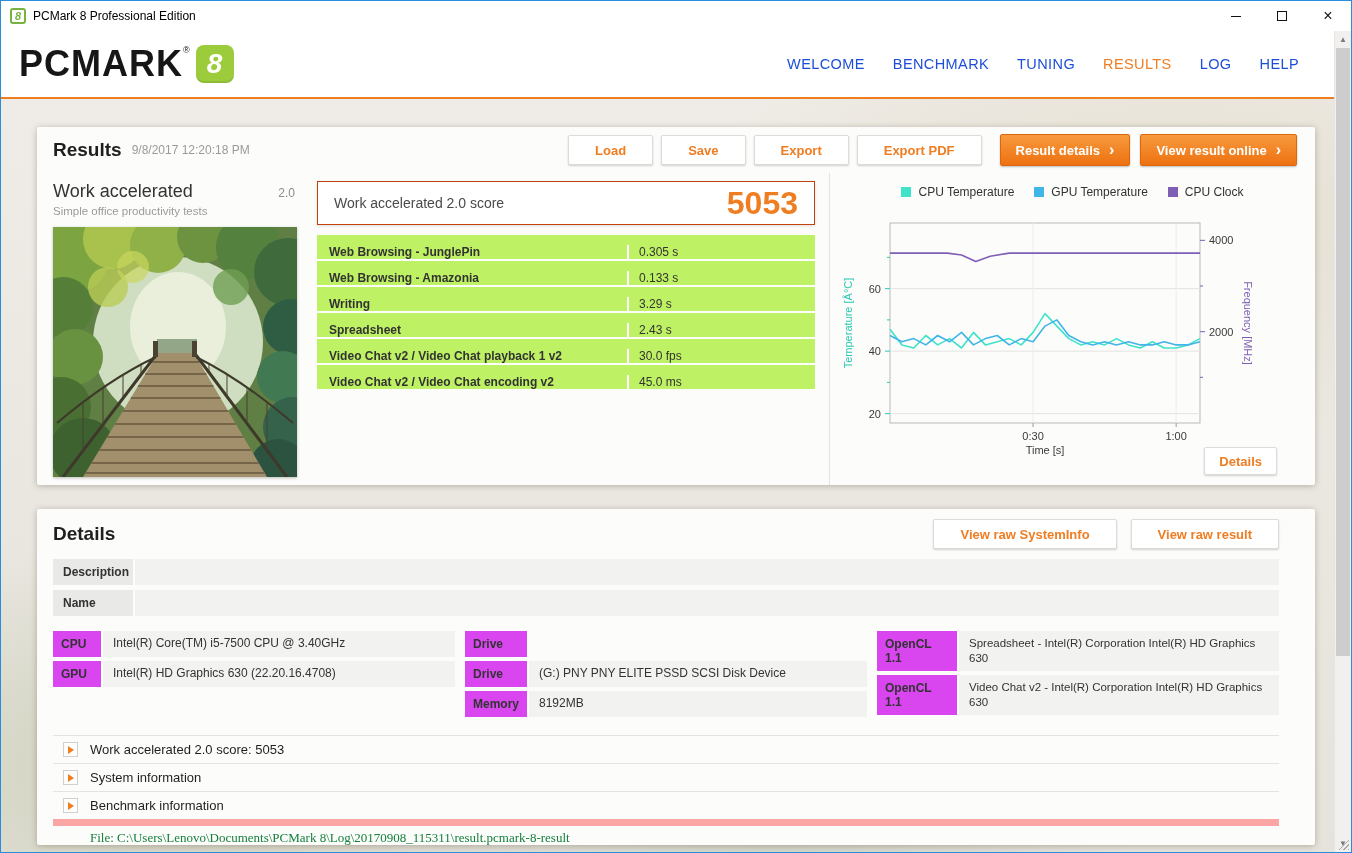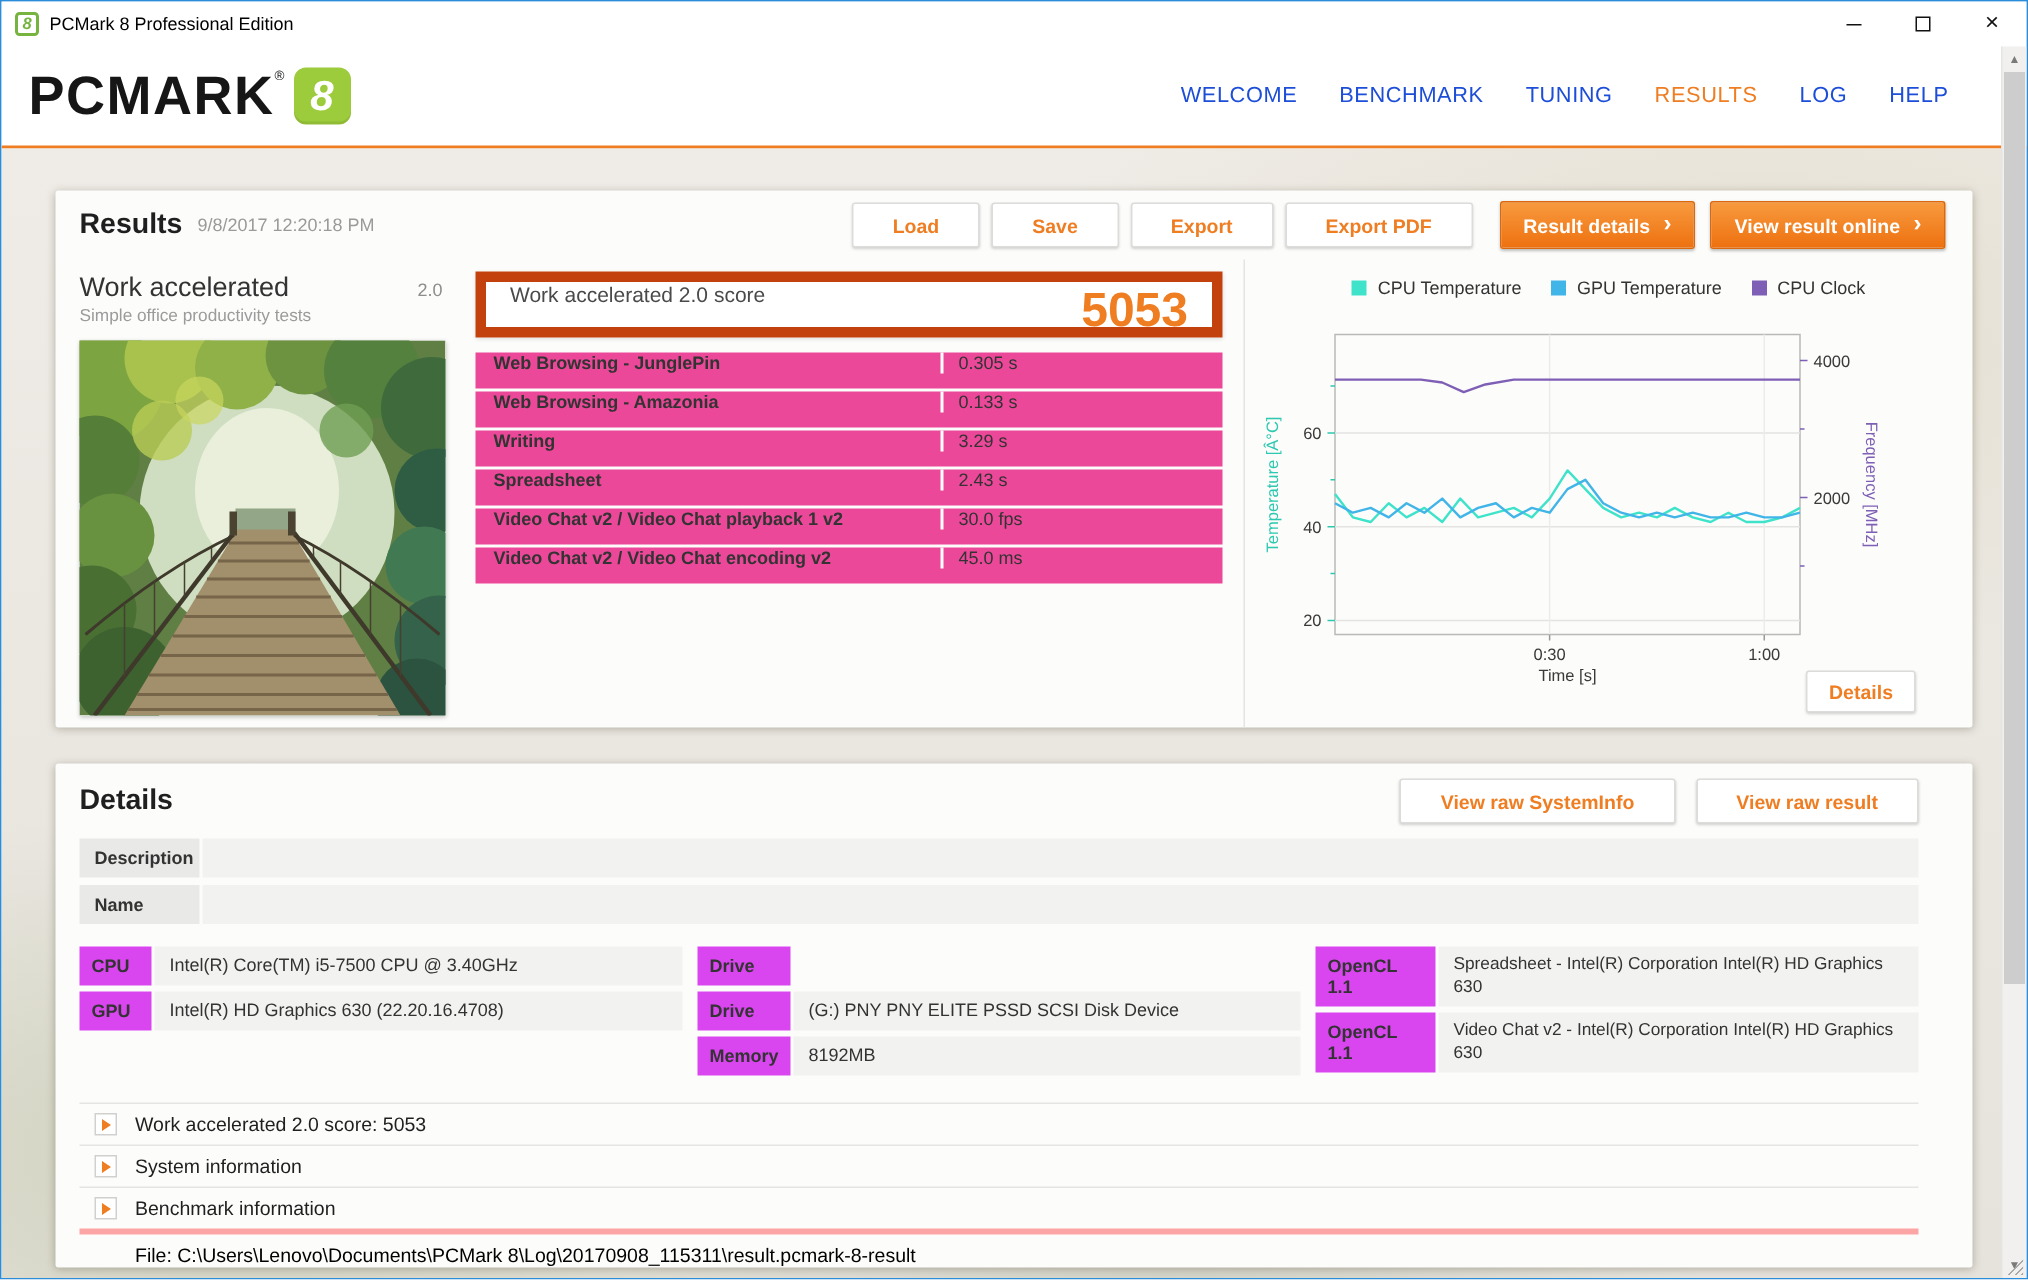--- a/index.html
+++ b/index.html
@@ -52,25 +52,25 @@
 
   .results-body { flex:1; display:flex; padding-left:16px; }
   .col-test { width:246px; padding-top:8px; }
   .test-title-row { display:flex; align-items:baseline; justify-content:space-between; padding-right:4px; }
   .test-name { font-size:18px; font-weight:normal; color:#333; }
   .test-version { font-size:12px; color:#8d8d8d; }
   .test-subtitle { font-size:11.5px; color:#9b9b9b; margin-top:3px; }
   .bridge { width:244px; height:250px; margin-top:10px; display:block; box-shadow:0 1px 3px rgba(0,0,0,0.25); }
 
   .col-score { flex:1; padding:8px 14px 0 18px; }
-  .score-box { height:44px; background:#fff; border:7px solid #c2410c; box-shadow:0 1px 3px rgba(0,0,0,0.12); display:flex; align-items:flex-start; padding:0 16px; }
+  .score-box { height:44px; background:#fff; border:1px solid #c2410c; box-shadow:0 1px 3px rgba(0,0,0,0.12); display:flex; align-items:center; padding:0 16px; }
   .score-label { font-size:14px; color:#4a4a4a; }
   .score-value { margin-left:auto; font-size:32px; font-weight:bold; color:#ef7d22; }
   .metrics { margin-top:10px; }
-  .metric-row { display:flex; height:24px; margin-bottom:2px; background:#ec4899; align-items:flex-start; font-size:12px; }
+  .metric-row { display:flex; height:24px; margin-bottom:2px; background:#bef264; align-items:flex-end; font-size:12px; }
   .metric-label { flex:1; font-weight:bold; color:#333; display:flex; align-items:center; padding-left:12px; }
   .metric-value { width:188px; border-left:2px solid #fff; color:#333; display:flex; align-items:center; padding-left:10px; }
 
   .col-chart { width:486px; border-left:1px solid #e4e4e2; display:flex; flex-direction:column; padding-top:12px; position:relative; }
   .legend { display:flex; justify-content:center; align-items:center; gap:20px; font-size:12px; color:#333; }
   .legend-item { display:flex; align-items:center;justify-content:center; }
   .legend-swatch { width:10px; height:10px; margin-right:7px; display:inline-block; }
   .chart-wrap { margin-top:16px; display:flex; justify-content:center; }
   svg text { font-family:"Liberation Sans", sans-serif; }
   .details-btn { position:absolute; right:38px; bottom:10px; height:28px; padding:0 14px; background:#fff; border:1px solid #dcdcda; border-radius:2px; box-shadow:0 1px 2px rgba(0,0,0,0.18); color:#ef7d22; font-weight:bold; font-size:13px; display:flex; align-items:center; cursor:pointer; }
@@ -93,21 +93,21 @@
   .w-cpu { width:48px; }
   .w-drive { width:62px; }
   .w-opencl { width:80px; }
   .sys-value { flex:1; background:#f2f2f0; margin-left:2px; display:flex; align-items:center; padding:2px 10px; color:#333; line-height:1.3; }
   .sys-row.h2 .sys-value { font-size:11.5px; }
 
   .expander { display:flex; align-items:center; height:28px; border-top:1px solid #e4e4e2; padding-left:10px; cursor:pointer; }
   .exp-box { width:15px; height:15px; border:1px solid #d0d0ce; background:#fff; display:flex; align-items:center; justify-content:center; margin-right:12px; }
   .exp-arrow { width:0; height:0; border-left:6px solid #ef7d22; border-top:4px solid transparent; border-bottom:4px solid transparent; }
   .exp-label { font-size:13px; color:#1f1f1f; }
-  .file-line { height:30px; display:flex; align-items:center; padding-left:37px; font-size:13px; color:#000000; border-top:4px solid #fca5a5; }
+  .file-line { height:30px; display:flex; align-items:center; padding-left:37px; font-size:13px; color:#15803d; border-top:7px solid #fca5a5;font-family:Liberation Serif, serif; }
 
   
   .scrollbar { position:absolute; top:30px; right:0; bottom:0; width:17px; background:#f1f0ef; border-left:1px solid #e6e5e4; }
   .sb-arrow { height:17px; display:flex; align-items:center; justify-content:center; font-size:8px; color:#7a7a7a; cursor:pointer; }
   .sb-arrow.down { position:absolute; bottom:0; left:0; right:0; }
   .sb-thumb { position:absolute; top:17px; left:1px; right:1px; height:74%; background:#cdcdcd; cursor:pointer; }
   .resize-grip { position:absolute; right:2px; bottom:2px; width:13px; height:13px;
     background:repeating-linear-gradient(135deg, transparent 0 2px, #a8a8a8 2px 3px);
     -webkit-clip-path:polygon(100% 0, 100% 100%, 0 100%); clip-path:polygon(100% 0, 100% 100%, 0 100%); }
 </style>

